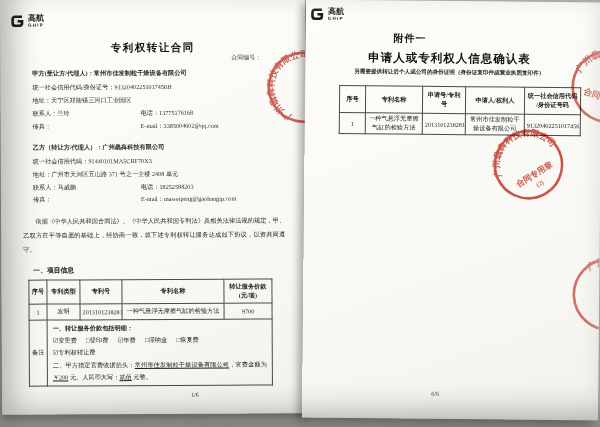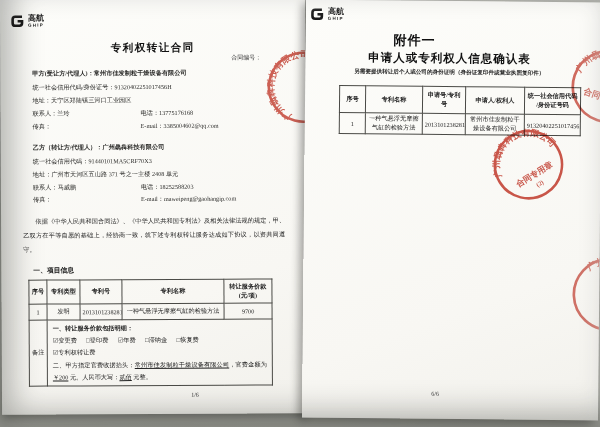--- a/index.html
+++ b/index.html
@@ -31,21 +31,21 @@
   .lp-table .drow{height:16px;}
   .lp-table .rrow{height:62px;}
   .rk-cell{text-align:left;vertical-align:top;padding:3px 5px;}
   .rk1{font-weight:bold;line-height:10px;}
   .rk2{white-space:pre;line-height:11px;margin-top:1px;}
   .rk3{white-space:pre;line-height:13px;}
   .rk4{margin:1px 0 0 0;line-height:11.5px;text-align:justify;}
   .u{text-decoration:underline;}
   .page-num{font-size:6px;color:#333;width:30px;text-align:center;}
   
-  .rp-attach{left:88px;top:31px;font-size:13px;font-weight:bold;letter-spacing:1px;color:#111;}
+  .rp-attach{left:88px;top:31px;font-size:10px;font-weight:bold;letter-spacing:1px;color:#111;}
   .rp-title{left:13px;top:50px;width:262px;text-align:center;font-size:11.5px;font-weight:bold;letter-spacing:1px;color:#111;}
   .rp-sub{left:10px;top:68px;width:268px;text-align:center;font-size:5.6px;font-weight:bold;color:#222;}
   .rp-table{left:34px;top:85px;width:241px;}
   .rp-table .hrow{height:27px;}
   .rp-table .drow{height:19px;}
   
   .stamp{color:#c43a2c;opacity:.85;mix-blend-mode:multiply;}
   .stamp text{fill:#c43a2c;font-family:"Liberation Serif","DejaVu Serif",serif;font-weight:bold;}
   .stamp-main{left:186px;top:125px;width:76px;height:76px;transform:rotate(-32deg);}
   .stamp-seam-left{left:264px;top:52px;width:78px;height:78px;transform:rotate(-75deg);opacity:.8;}

